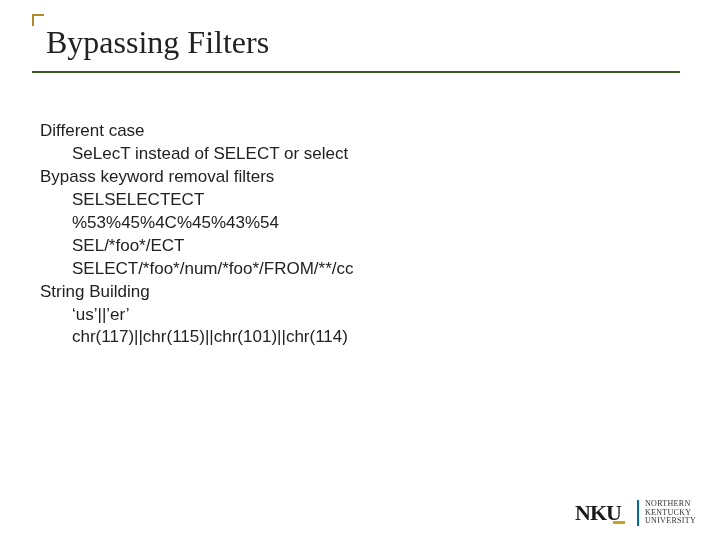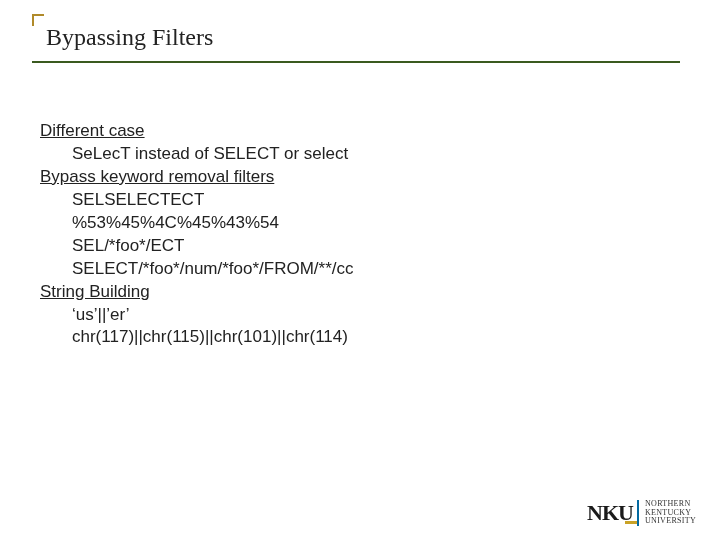--- a/index.html
+++ b/index.html
@@ -27,44 +27,44 @@
   .tick {
     position: absolute;
     top: 14px;
     left: 32px;
     width: 10px;
     height: 10px;
     border-top: 2px solid #b08a2a;
     border-left: 2px solid #b08a2a;
   }
   .title {
-    font-size: 24px;
+    font-size: 32px;
     color: #222;
     padding: 6px 0 10px 14px;
     font-weight: normal;
   }
   .body {
     position: absolute;
     top: 120px;
     left: 40px;
     right: 60px;
     font-family: Arial, Helvetica, sans-serif;
     font-size: 17px;
     color: #222;
     line-height: 1.35;
   }
-  .lvl1 { margin: 0; text-decoration: underline; }
+  .lvl1 { margin: 0; }
   .lvl2 { margin: 0 0 0 32px; }
   .logo {
     position: absolute;
     right: 24px;
     bottom: 14px;
     display: flex;
     align-items: center;
-    gap: 4px;
+    gap: 16px;
   }
   .logo-mark {
     font-family: "Times New Roman", serif;
     font-weight: bold;
     font-size: 22px;
     color: #1a1a1a;
     letter-spacing: -1px;
     position: relative;
   }
   .logo-mark::after {

